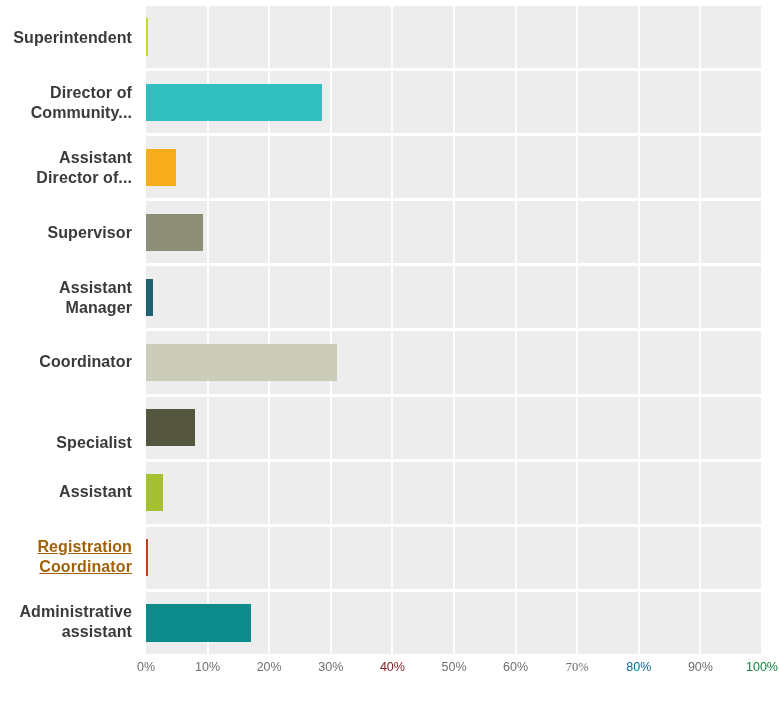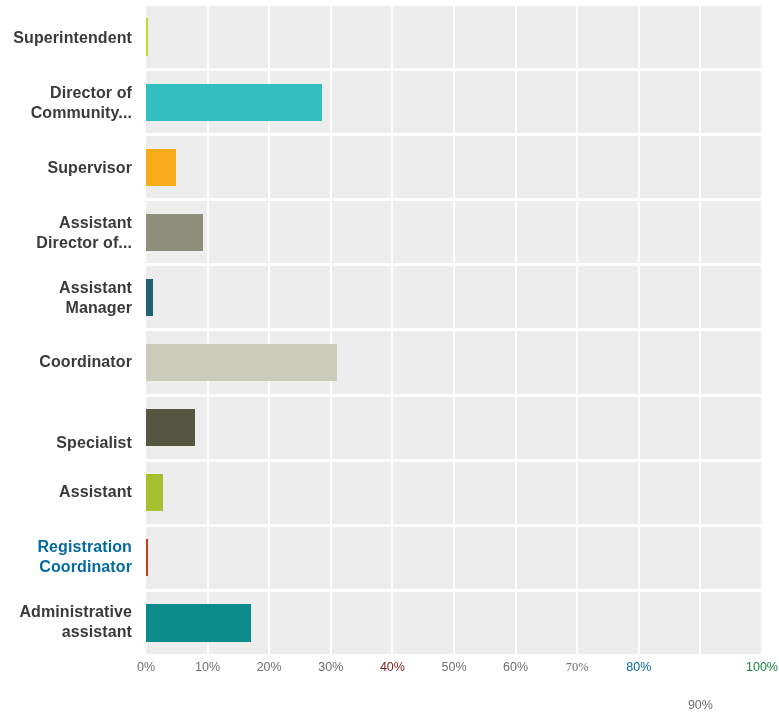--- a/index.html
+++ b/index.html
@@ -117,39 +117,39 @@
 <div id="chart-root">
 
   <div id="category-axis">
       <div class="cat-cell">
         <div class="cat-label" style="color: rgb(58, 58, 58);">Superintendent</div>
       </div>
       <div class="cat-cell">
         <div class="cat-label" style="color: rgb(58, 58, 58);">Director of Community...</div>
       </div>
       <div class="cat-cell">
+        <div class="cat-label" style="color: rgb(58, 58, 58);">Assistant Director of...</div>
+      </div>
+      <div class="cat-cell">
         <div class="cat-label" style="color: rgb(58, 58, 58);">Supervisor</div>
       </div>
       <div class="cat-cell">
-        <div class="cat-label" style="color: rgb(58, 58, 58);">Assistant Director of...</div>
-      </div>
-      <div class="cat-cell">
         <div class="cat-label" style="color: rgb(58, 58, 58);">Assistant Manager</div>
       </div>
       <div class="cat-cell">
         <div class="cat-label" style="color: rgb(58, 58, 58);">Coordinator</div>
       </div>
       <div class="cat-cell">
         <div class="cat-label" style="color: rgb(58, 58, 58); margin-top: 32px;">Specialist</div>
       </div>
       <div class="cat-cell">
         <div class="cat-label" style="color: rgb(58, 58, 58);">Assistant</div>
       </div>
       <div class="cat-cell">
-        <div class="cat-label" style="color: #0369a1;">Registration Coordinator</div>
+        <div class="cat-label" style="color: #a16207; text-decoration: underline;">Registration Coordinator</div>
       </div>
       <div class="cat-cell">
         <div class="cat-label" style="color: rgb(58, 58, 58);">Administrative assistant</div>
       </div>
     </div>
 
   <div id="plot-area">
     <div id="grid-layer">
         <div class="gridline" style="left: calc(0% - 1px); background: rgb(255, 255, 255); opacity: 0;"></div>
         <div class="gridline" style="left: calc(10% - 1px); background: rgb(255, 255, 255);"></div>
@@ -200,17 +200,17 @@
   <div id="value-axis">
       <div class="tick-label" style="color: rgb(111, 111, 111); left: 0%;">0%</div>
       <div class="tick-label" style="color: rgb(111, 111, 111); left: 10%;">10%</div>
       <div class="tick-label" style="color: rgb(111, 111, 111); left: 20%;">20%</div>
       <div class="tick-label" style="color: rgb(111, 111, 111); left: 30%;">30%</div>
       <div class="tick-label" style="color: #7f1d1d; left: 40%;">40%</div>
       <div class="tick-label" style="color: rgb(111, 111, 111); left: 50%;">50%</div>
       <div class="tick-label" style="color: rgb(111, 111, 111); left: 60%;">60%</div>
       <div class="tick-label" style="color: rgb(111, 111, 111); left: 70%; font-family: Liberation Serif, serif;">70%</div>
       <div class="tick-label" style="color: #0369a1; left: 80%;">80%</div>
-      <div class="tick-label" style="color: rgb(111, 111, 111); left: 90%; margin-top: 38px;">90%</div>
+      <div class="tick-label" style="color: rgb(111, 111, 111); left: 90%;">90%</div>
       <div class="tick-label" style="color: #15803d; left: 100%;">100%</div>
     </div>
 
 </div>
 
 </body></html>

